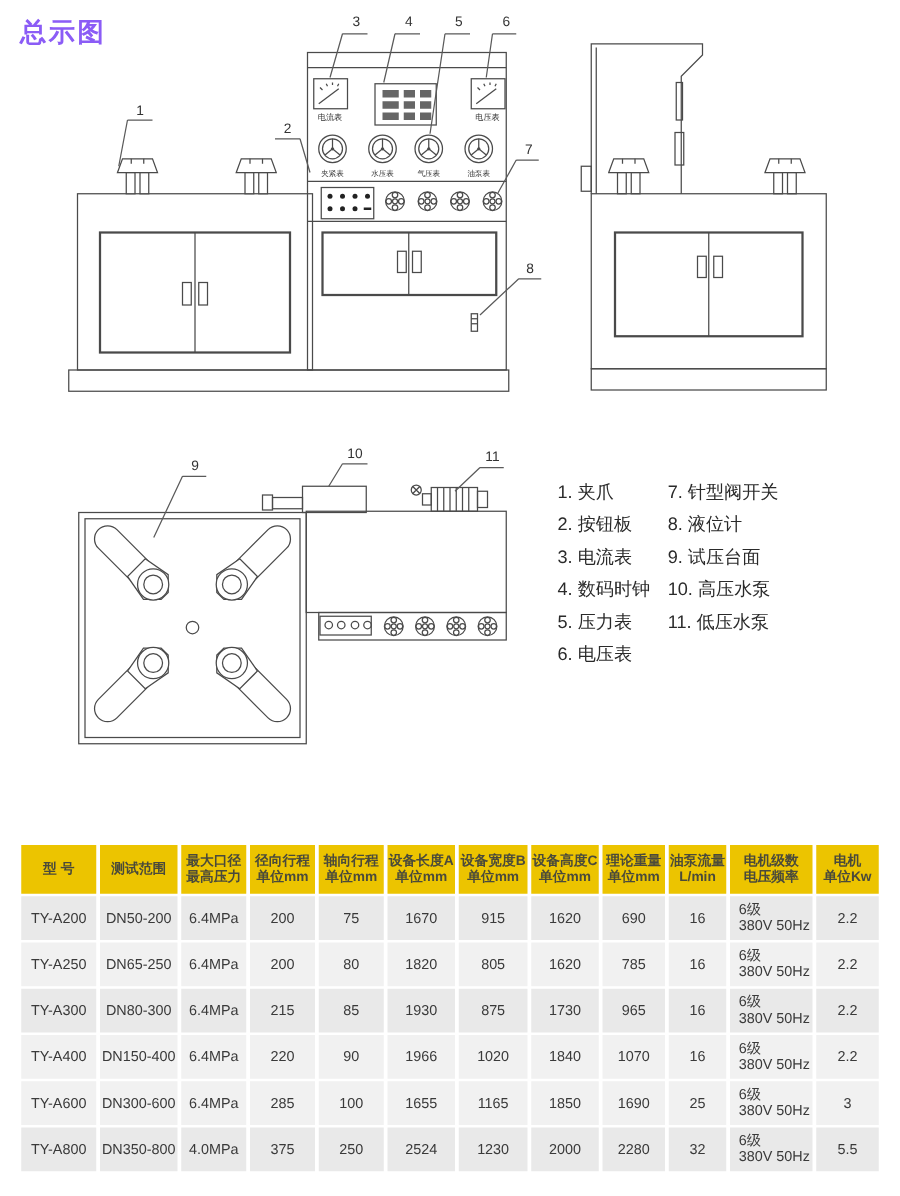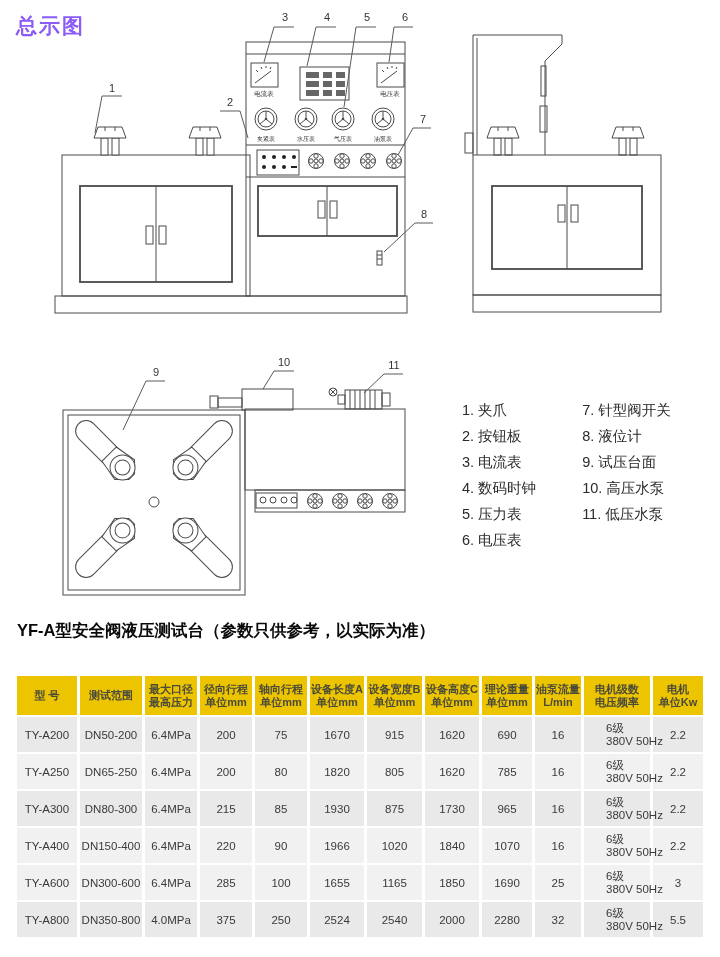--- a/index.html
+++ b/index.html
@@ -1,28 +1,28 @@
 <!DOCTYPE html>
 <html><head>
 <meta charset="utf-8">
 <style>
   html,body{margin:0;padding:0;background:#fff;}
   body{width:720px;height:957px;position:relative;font-family:"Liberation Sans","DejaVu Sans",sans-serif;color:#222;overflow:hidden;}
   .canvas{position:absolute;inset:0;}
   .page-title{position:absolute;left:16px;top:12px;font-size:21px;font-weight:bold;color:#8b5cf6;letter-spacing:2px;}
   svg.diagram{position:absolute;left:0;top:0;}
   .legend{position:absolute;left:446px;top:381px;display:flex;gap:14px;}
-  .legend ul{list-style:none;margin:16px;padding:0;}
+  .legend ul{list-style:none;margin:0;padding:0;}
   .legend li{height:26px;line-height:26px;font-size:14.5px;color:#2a2a2a;white-space:nowrap;}
   .table-title{position:absolute;left:17px;top:620px;font-size:16.5px;font-weight:bold;color:#0a0a0a;}
   table.spec{position:absolute;left:14px;top:674px;width:692px;table-layout:fixed;border-collapse:separate;border-spacing:3px 2px;}
   table.spec th{background:#ECC400;color:#4a4a3a;font-size:11px;font-weight:bold;line-height:13px;height:35px;padding:2px 1px;text-align:center;}
   table.spec td{background:#E9E9E9;color:#3a3a3a;font-size:11.5px;height:33px;text-align:center;padding:1px;}
   table.spec tr.alt td{background:#F1F1F1;}
-  table.spec td.left{text-align:left;padding-left:22px;line-height:13px;}
+  table.spec td.left{text-align:left;padding-left:7px;line-height:13px;}
   table.spec td.left div{white-space:nowrap;}
 </style>
 </head>
 <body>
 
 <div class="canvas">
 
   <div class="page-title">总示图</div>
 
   <svg class="diagram" width="720" height="614" viewBox="0 0 720 614">
@@ -236,21 +236,20 @@
       </ul>
     <ul>
         <li>7. 针型阀开关</li>
         <li>8. 液位计</li>
         <li>9. 试压台面</li>
         <li>10. 高压水泵</li>
         <li>11. 低压水泵</li>
       </ul>
   </div>
 
-  <div class="table-title">YF-A型安全阀液压测试台（参数只供参考，以实际为准）</div>
 
   <table class="spec">
     <colgroup>
       <col style="width:60px">
         <col style="width:62px">
         <col style="width:52px">
         <col style="width:52px">
       <col style="width:52px">
         <col style="width:54px">
         <col style="width:55px">
@@ -396,21 +395,21 @@
           </td>
           <td>3</td>
         </tr>
         <tr>
           <td>TY-A800</td>
           <td>DN350-800</td>
           <td>4.0MPa</td>
           <td>375</td>
           <td>250</td>
           <td>2524</td>
-          <td>2540</td>
+          <td>1230</td>
           <td>2000</td>
           <td>2280</td>
           <td>32</td>
           <td class="left">
             <div>6级</div>
             <div>380V 50Hz</div>
           </td>
           <td>5.5</td>
         </tr>
       </tbody>

